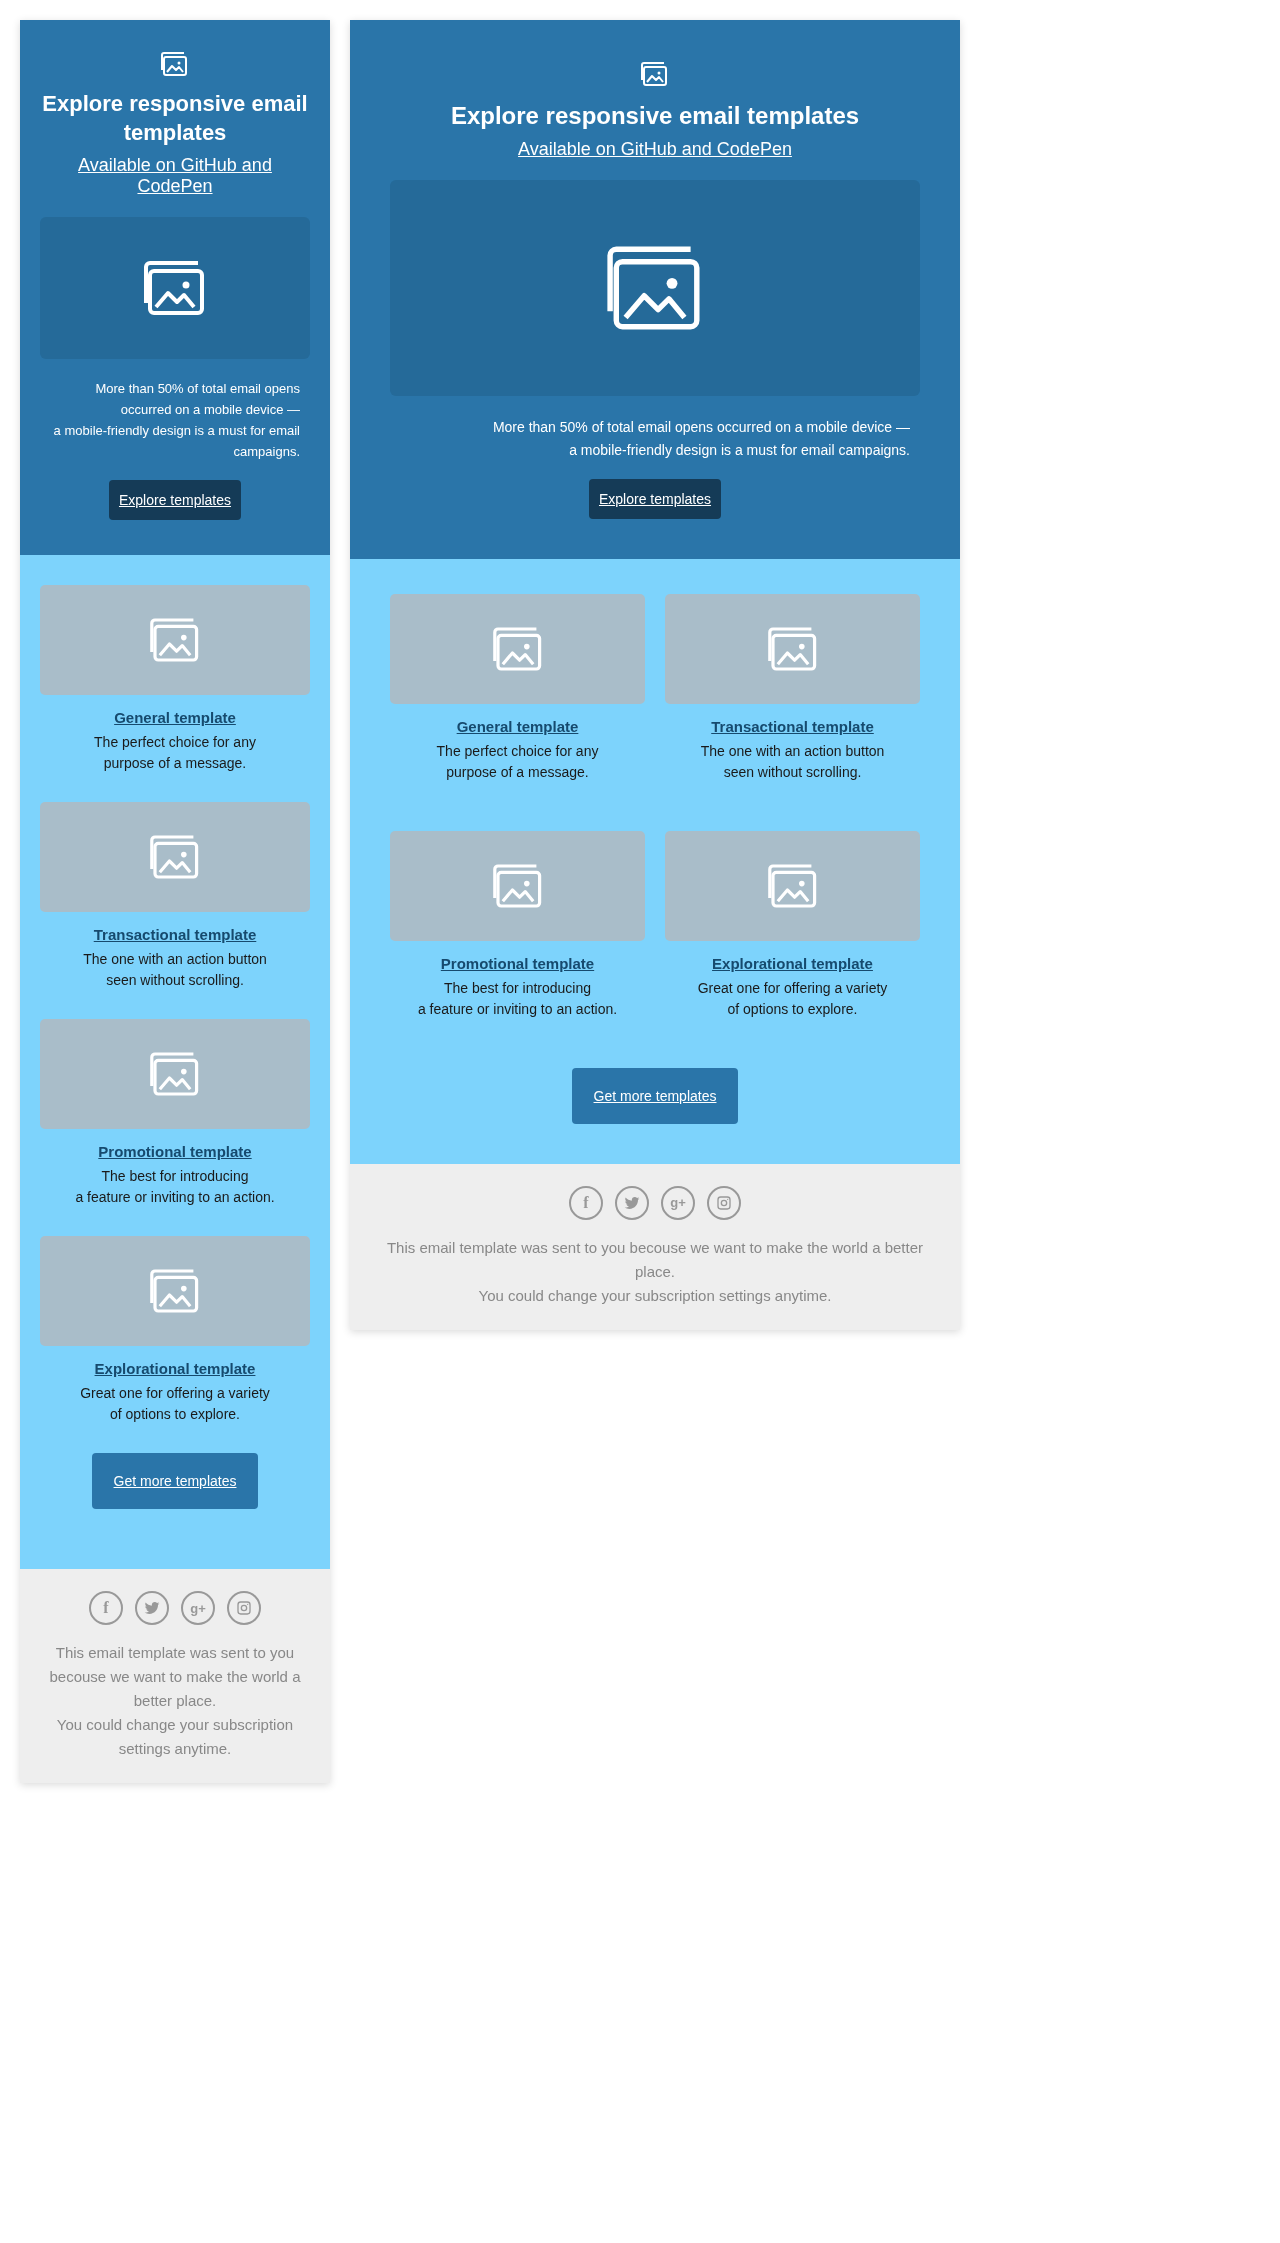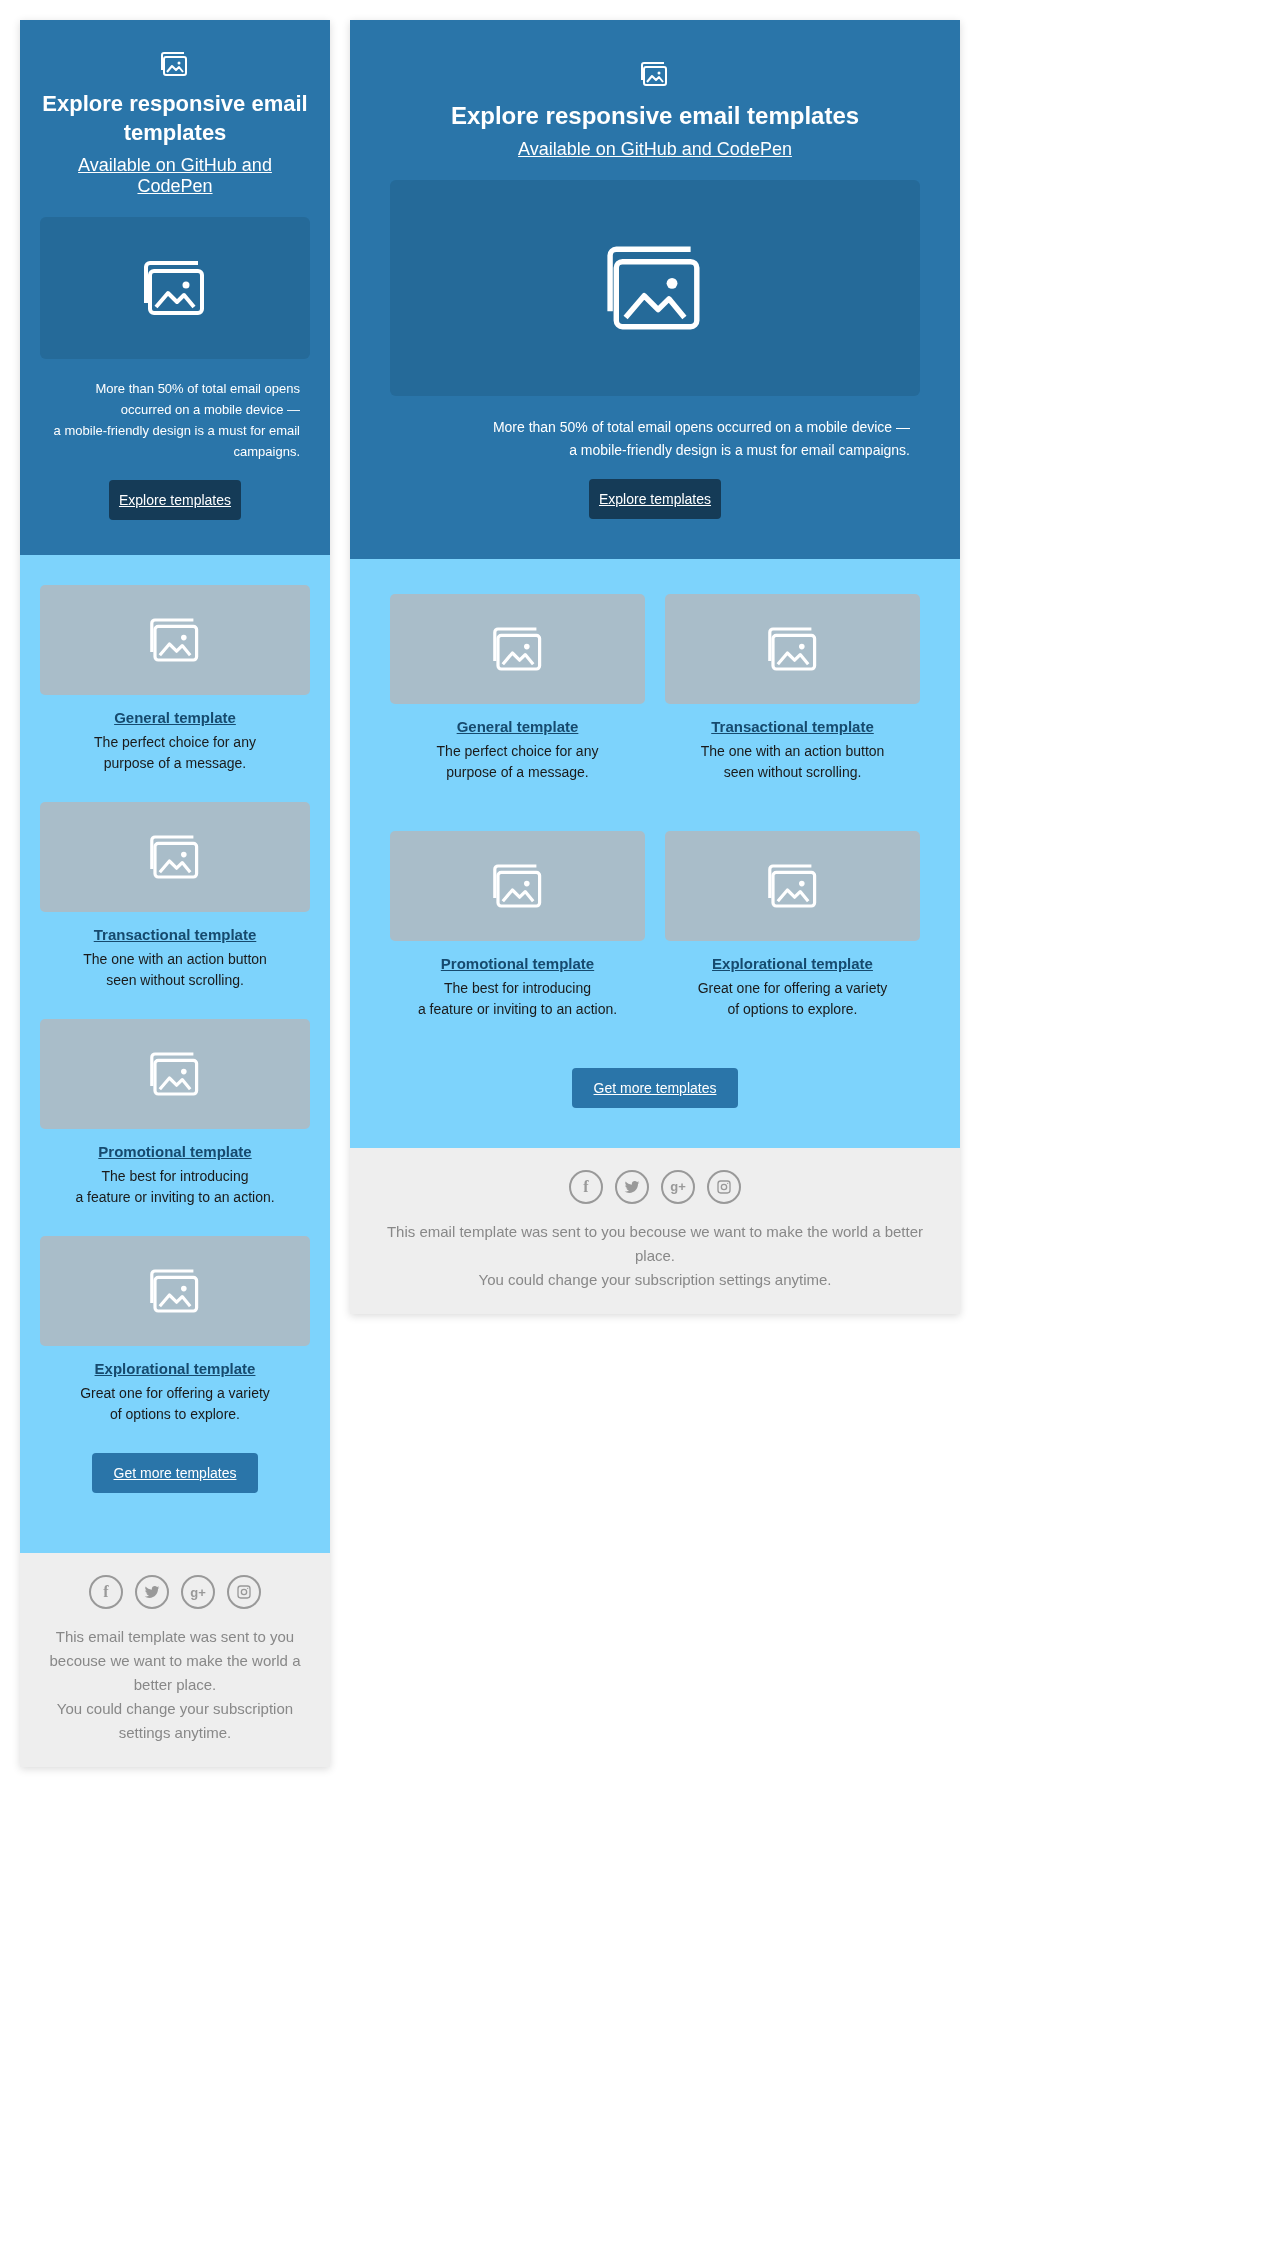--- a/index.html
+++ b/index.html
@@ -46,21 +46,21 @@
     padding: 12px 10px;
     border-radius: 4px;
     font-size: 14px;
     cursor: pointer;
   }
   .btn-blue {
     display: inline-block;
     background: #2a75a9;
     color: #fff;
     text-decoration: underline;
-    padding: 12px 22px;
+    padding: 20px 22px;
     border-radius: 4px;
     font-size: 14px;
     cursor: pointer;
   }
   .cards {
     padding: 30px 20px;
     text-align: center;
   }
   .card { margin-bottom: 28px; }
   .card-img {

